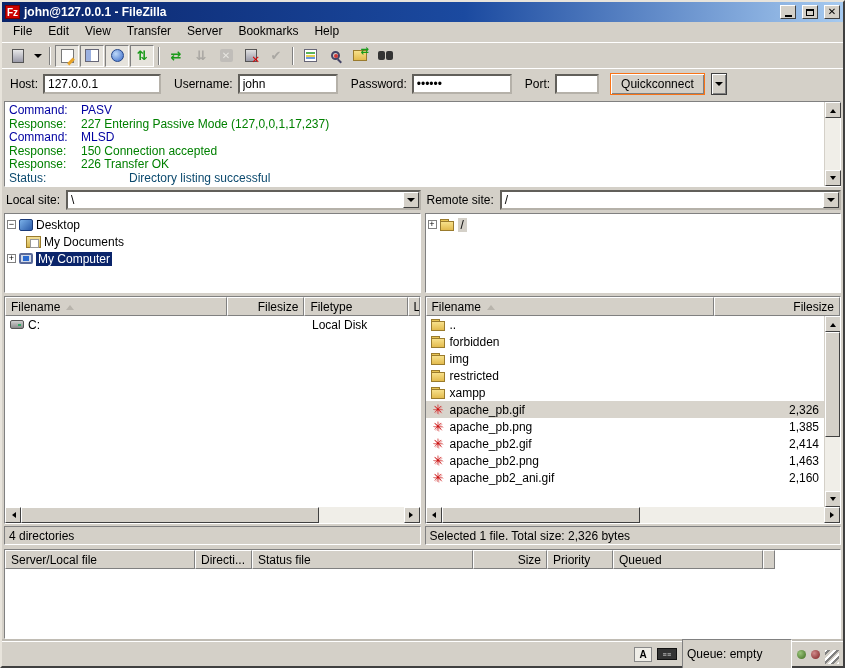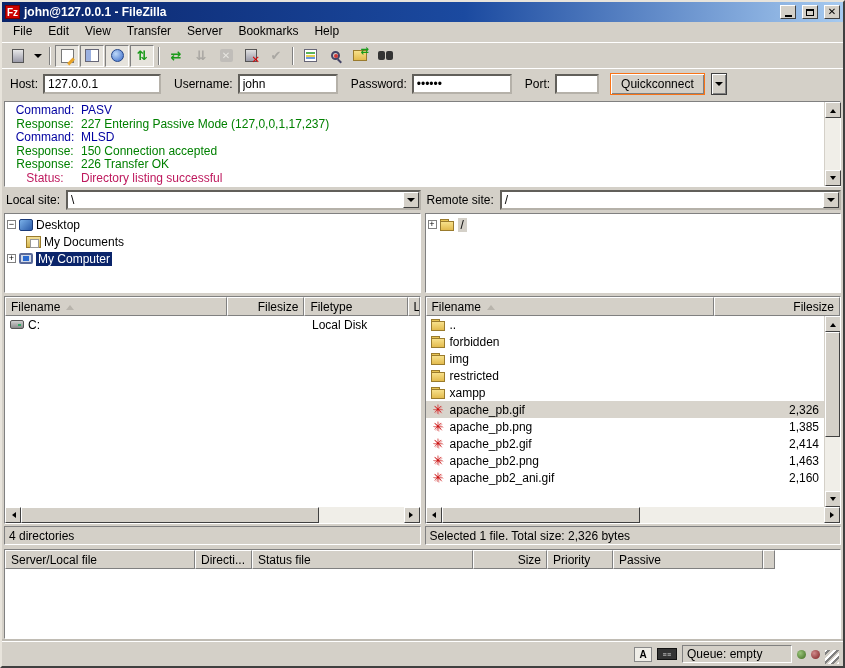--- a/index.html
+++ b/index.html
@@ -30,25 +30,25 @@
 
   
   .quickbar { height:30px; display:flex; align-items:center; padding:0 8px; gap:5px; flex:0 0 auto; border-top:1px solid #fff; }
   .qc-input { height:20px; border:2px inset #b5b1a9; background:#fff; padding:1px 3px; font:12px "Liberation Sans",sans-serif; }
   .qc-btn { height:22px; padding:0 10px; background:#d4d0c8; border:1px solid #f97316; box-shadow:inset 1px 1px 0 #fff, inset -1px -1px 0 #808080; font:12px "Liberation Sans",sans-serif; }
   .qc-drop { width:16px; height:22px; background:#d4d0c8; border:1px solid #404040; box-shadow:inset 1px 1px 0 #fff, inset -1px -1px 0 #808080; display:flex; align-items:center; justify-content:center; margin-left:1px; }
 
   
   .log-wrap { height:86px; margin:3px 2px 0 2px; border:1px solid; border-color:#808080 #fff #fff #808080; background:#fff; display:flex; flex:0 0 auto; }
   .log-lines { flex:1; padding:1px 4px; overflow:hidden; }
-  .log-line { display:flex; height:13.5px; white-space:nowrap;text-align:center; }
+  .log-line { display:flex; height:13.5px; white-space:nowrap; }
   .log-label { width:72px; flex:0 0 auto; }
   .c-cmd { color:#0000a0; }
   .c-resp { color:#008000; }
-  .c-status { color:#be185d; }
+  .c-status { color:#0c4a6e;gap:48px; }
 
   
   .vscroll { width:16px; flex:0 0 auto; background:#f0eee8; display:flex; flex-direction:column; border-left:1px solid #d4d0c8; }
   .hscroll { height:16px; background:#f0eee8; display:flex; flex:0 0 auto; }
   .sb-btn { width:16px; height:16px; background:#d4d0c8; border:1px solid; border-color:#fff #404040 #404040 #fff; display:flex; align-items:center; justify-content:center; flex:0 0 auto; }
   .sb-thumb-v { background:#d4d0c8; border:1px solid; border-color:#fff #404040 #404040 #fff; width:100%; }
   .sb-thumb-h { background:#d4d0c8; border:1px solid; border-color:#fff #404040 #404040 #fff; height:100%; }
   .tri { width:0; height:0; border:3px solid transparent; }
   .tri-up { border-bottom:4px solid #000; margin-top:-2px; }
   .tri-down { border-top:4px solid #000; margin-bottom:-2px; }
@@ -104,21 +104,21 @@
 
   
   .tabs { height:21px; display:flex; align-items:flex-end; padding:0 2px; gap:1px; flex:0 0 auto; }
   .tab { height:18px; padding:1px 12px 0 12px; background:#d4d0c8; border:1px solid; border-color:#fff #808080 #d4d0c8 #fff; border-radius:3px 3px 0 0; display:flex; align-items:center; }
   .tab.active { height:20px; background:#f4f2ec; font-weight:bold; border-color:#fff #808080 #f4f2ec #fff; }
 
   
   .statusbar { height:25px; border-top:1px solid #fff; box-shadow:0 -2px 0 #c0bcb4; display:flex; align-items:center; justify-content:flex-end; gap:5px; padding:2px 4px; flex:0 0 auto; }
   .sb-mini { width:18px; height:15px; border:1px solid #888; background:#f0eee8; display:flex; align-items:center; justify-content:center; font-size:10px; font-weight:bold; }
   .sb-dark { width:20px; height:12px; background:#333; color:#ddd; font-size:7px; display:flex; align-items:center; justify-content:center; border:1px solid #111; letter-spacing:.5px; }
-  .queue-box { width:110px; height:18px; border:1px solid; border-color:#808080 #fff #fff #808080; padding:1px 4px; display:flex; align-items:center; background:#d4d0c8; }
+  .queue-box { width:110px; height:30px; border:1px solid; border-color:#808080 #fff #fff #808080; padding:1px 4px; display:flex; align-items:center; background:#d4d0c8; }
   .led { width:9px; height:9px; border-radius:50%; }
   .led-green { background:radial-gradient(circle at 35% 35%,#9ac47a,#3c6a1e); }
   .led-red { background:radial-gradient(circle at 35% 35%,#d08a8a,#7a1e1e); }
   .grip { width:14px; height:14px; background:repeating-linear-gradient(135deg,#fff 0 2px,#808080 2px 4px,#d4d0c8 4px 6px); align-self:flex-end; }
 
   
   .g-server { width:12px; height:14px; background:linear-gradient(#e8e8e8,#9a9aa8); border:1px solid #555; }
   .g-note { width:13px; height:14px; background:#fff; border:1px solid #777; position:relative; }
   .g-note:after { content:""; position:absolute; right:-2px; bottom:-1px; width:8px; height:3px; background:#e8a428; transform:rotate(-45deg); }
   .g-panel { width:14px; height:13px; background:#fff; border:1px solid #667; display:grid; grid-template-columns:5px 1fr; }
@@ -494,21 +494,21 @@
       <div class="hcell" style="width:221px">
           <span>Status file</span>
         </div>
       <div class="hcell right" style="width:74px">
           <span>Size</span>
         </div>
       <div class="hcell" style="width:66px">
           <span>Priority</span>
         </div>
       <div class="hcell" style="width:150px">
-          <span>Passive</span>
+          <span>Queued</span>
         </div>
       <div class="hcell" style="flex:1"></div>
     </div>
     <div class="queue-body"></div>
   </div>
 
 
   <div class="statusbar">
     <div class="sb-mini">A</div>
     <div class="sb-dark">≡≡</div>

